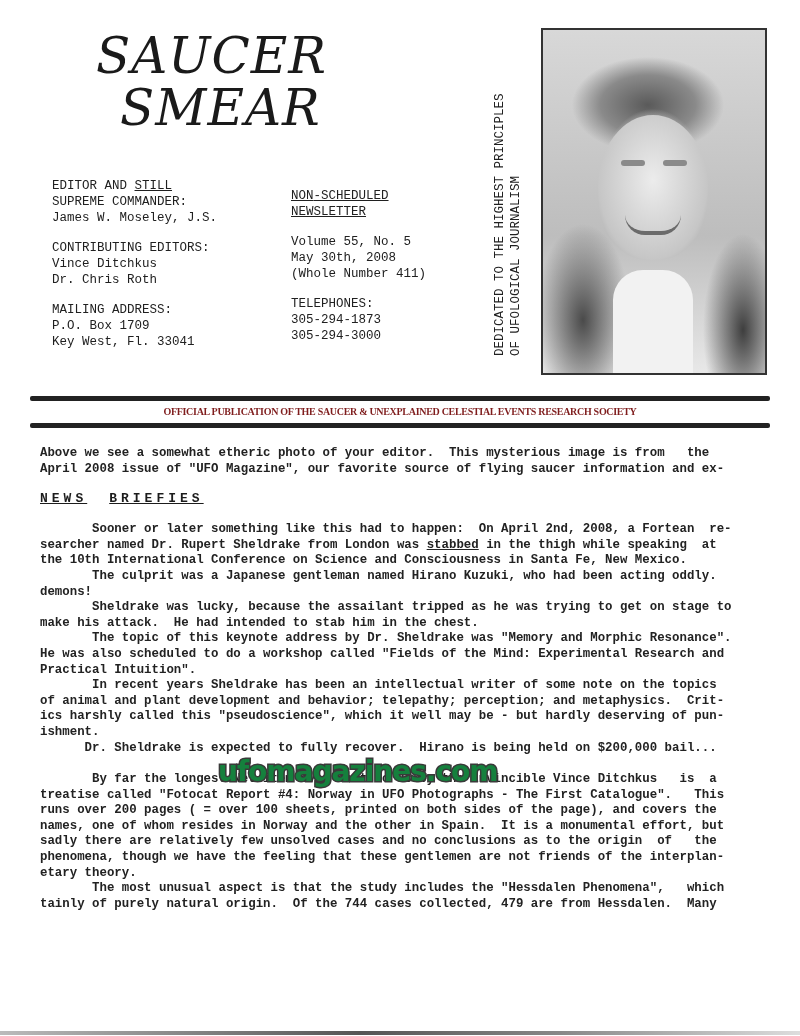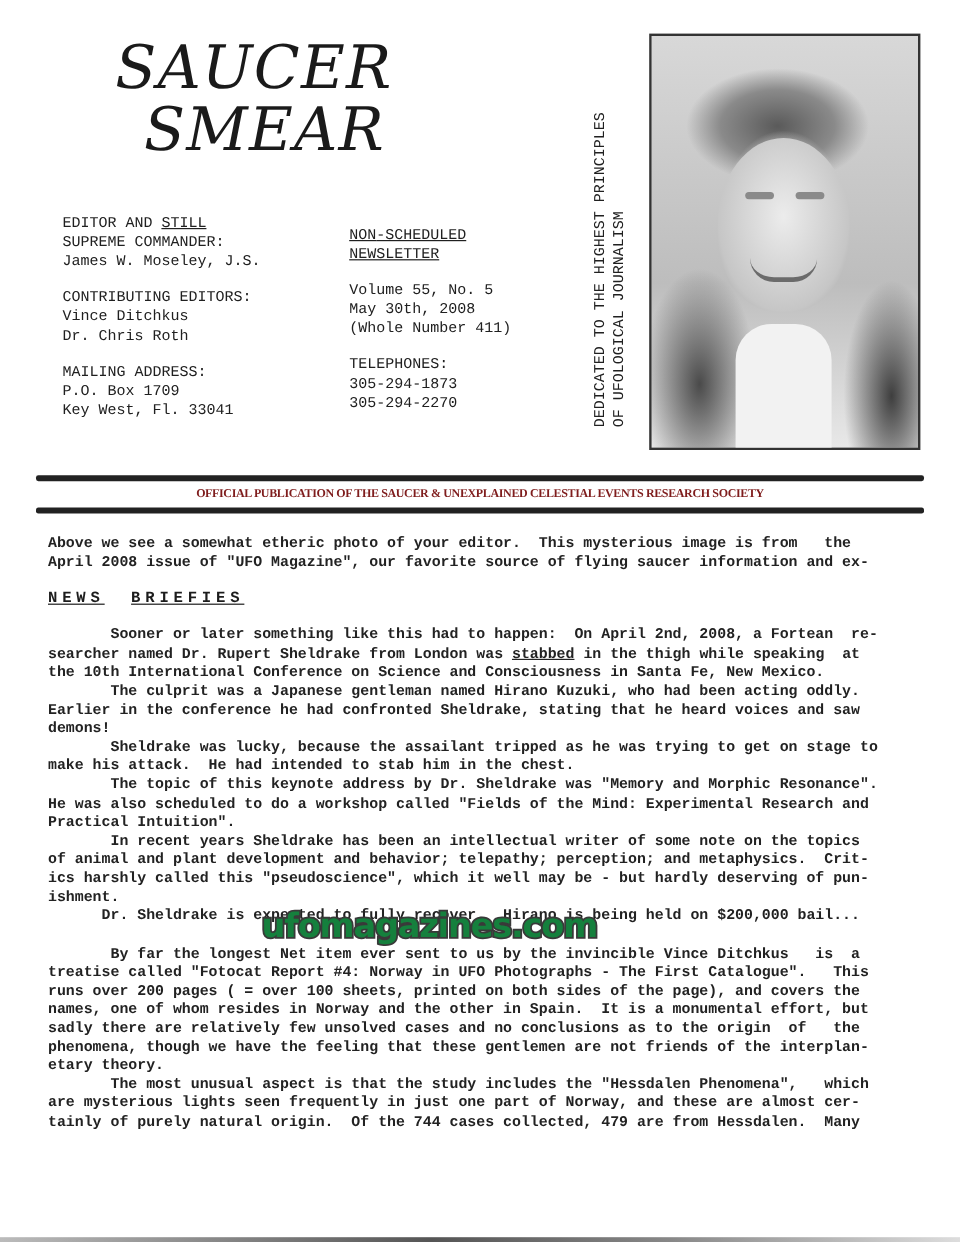--- a/index.html
+++ b/index.html
@@ -126,21 +126,21 @@
       <span class="row nonsched">NEWSLETTER</span>
     </div>
     <div class="info-block">
       <span class="row">Volume 55, No. 5</span>
       <span class="row">May 30th, 2008</span>
       <span class="row">(Whole Number 411)</span>
     </div>
     <div class="info-block">
       <span class="row">TELEPHONES:</span>
       <span class="row">305-294-1873</span>
-      <span class="row">305-294-2270</span>
+      <span class="row">305-294-3000</span>
     </div>
   </div>
 
   <div class="dedication tw">
     <span class="row">DEDICATED TO THE HIGHEST PRINCIPLES</span>
     <span class="row">OF UFOLOGICAL JOURNALISM</span>
   </div>
 
   <div class="photo" title="photo of the editor">
     <div class="shirt"></div>
@@ -166,21 +166,20 @@
       <span>NEWS</span><span class="w2">BRIEFIES</span>
     </div>
 
     <p class="para">
       <span class="ln">       Sooner or later something like this had to happen:  On April 2nd, 2008, a Fortean  re-</span>
       <span class="ln"><span>searcher named Dr. Rupert Sheldrake from London was </span><span class="stab">stabbed</span><span> in the thigh while speaking  at</span></span>
       <span class="ln">the 10th International Conference on Science and Consciousness in Santa Fe, New Mexico.</span>
     </p>
     <p class="para">
       <span class="ln">       The culprit was a Japanese gentleman named Hirano Kuzuki, who had been acting oddly.</span>
-      <span class="ln">Earlier in the conference he had confronted Sheldrake, stating that he heard voices and saw</span>
       <span class="ln">demons!</span>
     </p>
     <p class="para">
       <span class="ln">       Sheldrake was lucky, because the assailant tripped as he was trying to get on stage to</span>
       <span class="ln">make his attack.  He had intended to stab him in the chest.</span>
     </p>
     <p class="para">
       <span class="ln">       The topic of this keynote address by Dr. Sheldrake was "Memory and Morphic Resonance".</span>
       <span class="ln">He was also scheduled to do a workshop called "Fields of the Mind: Experimental Research and</span>
       <span class="ln">Practical Intuition".</span>
@@ -201,21 +200,20 @@
       <span class="ln">       By far the longest Net item ever sent to us by the invincible Vince Ditchkus   is  a</span>
       <span class="ln">treatise called "Fotocat Report #4: Norway in UFO Photographs - The First Catalogue".   This</span>
       <span class="ln">runs over 200 pages ( = over 100 sheets, printed on both sides of the page), and covers the</span>
       <span class="ln">names, one of whom resides in Norway and the other in Spain.  It is a monumental effort, but</span>
       <span class="ln">sadly there are relatively few unsolved cases and no conclusions as to the origin  of   the</span>
       <span class="ln">phenomena, though we have the feeling that these gentlemen are not friends of the interplan-</span>
       <span class="ln">etary theory.</span>
     </p>
     <p class="para">
       <span class="ln">       The most unusual aspect is that the study includes the "Hessdalen Phenomena",   which</span>
-      <span class="ln">are mysterious lights seen frequently in just one part of Norway, and these are almost cer-</span>
       <span class="ln">tainly of purely natural origin.  Of the 744 cases collected, 479 are from Hessdalen.  Many</span>
     </p>
   </div>
 
   <div class="watermark">ufomagazines.com</div>
 
   <div class="bottom-rule"></div>
 </div>
 
 </body></html>

